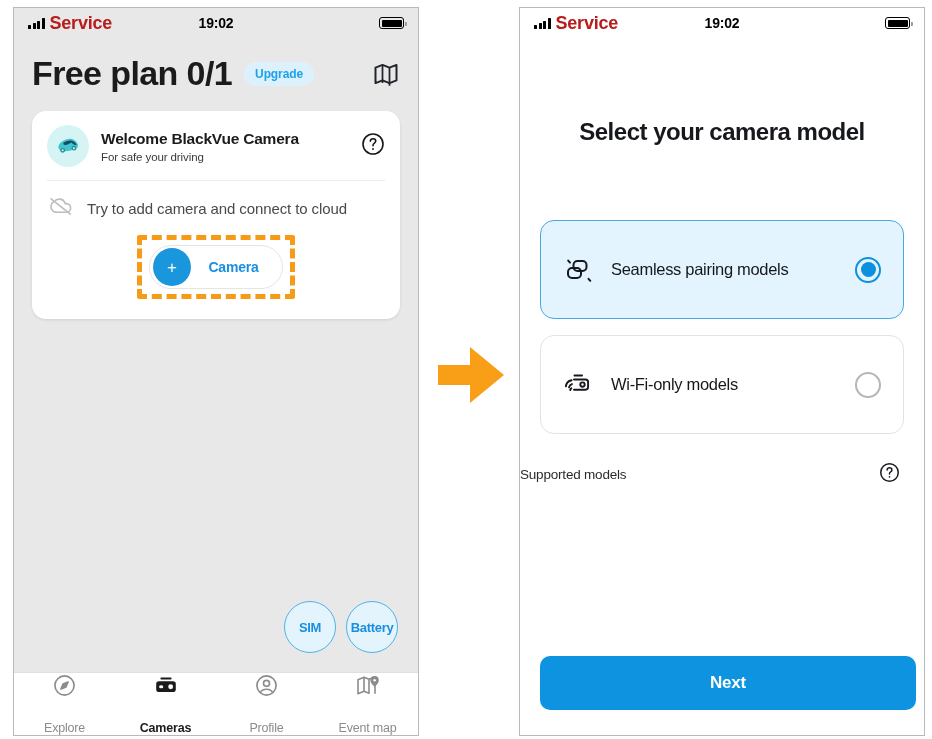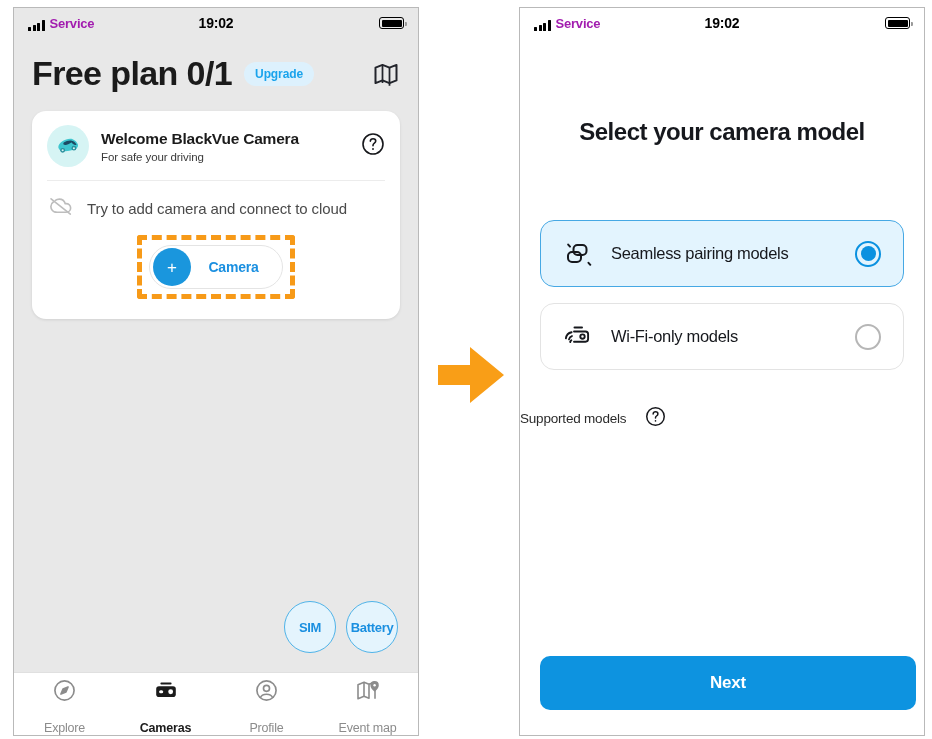--- a/index.html
+++ b/index.html
@@ -30,25 +30,25 @@
   .statusbar {
     position: relative;
     height: 30px;
     display: flex;
     align-items: center;
     padding: 0 14px 0 14px;
     box-sizing: border-box;
   }
   .sb-left {
     display: flex;
-    align-items: flex-end;
+    align-items: center;
     gap: 5px;
-    font-size: 13px;
-    font-weight: bold;
-    color: #a21caf;
+    font-size: 18px;
+    font-weight: bold;
+    color: #b91c1c;
     letter-spacing: -0.2px;
   }
   .sig {
     display: flex;
     align-items: flex-end;
     gap: 1.5px;
     height: 11px;
   }
   .sig i { display:block; width: 3px; background: #000; border-radius: 0.5px; }
   .sig i:nth-child(1){ height: 4px; }
@@ -219,21 +219,21 @@
     height: 62px;
     background: #fff;
     border-top: 1px solid #e0e0e0;
     display: flex;
   }
   .tab {
     flex: 1 1 0;
     display: flex;
     flex-direction: column;
     align-items: center;
-    justify-content: flex-end;
+    justify-content: space-between;
     gap: 15px;
     color: #8c8c8c;
     font-size: 12.5px;
     letter-spacing: -0.2px;
   }
   .tab.active { color: #1b1b1b; font-weight: bold; }
 
   
   .navbar {
     display: flex;
@@ -250,21 +250,21 @@
   .page-heading {
     text-align: center;
     font-size: 24px;
     font-weight: bold;
     color: #16181d;
     letter-spacing: -0.5px;
     margin-top: 80px;
   }
   .options { margin-top: 74px; padding: 0 20px; }
   .option {
-    height: 67px;
+    height: 99px;
     box-sizing: border-box;
     border-radius: 14px;
     display: flex;
     align-items: center;
     padding: 0 22px 0 22px;
     background: #fff;
     border: 1px solid #e3e3e3;
   }
   .option.selected {
     background: #e3f4fe;
@@ -290,25 +290,25 @@
     border: 2.5px solid #0b91e0;
     display:flex; align-items:center; justify-content:center;
   }
   .radio.on::after {
     content:"";
     width: 15px; height: 15px;
     border-radius: 50%;
     background: #0b91e0;
   }
   .supported-row {
-    margin-top: 36px;
+    margin-top: 28px;
     padding-right: 24px;
     display: flex;
     align-items: center;
-    justify-content: flex-start;
+    justify-content: space-between;
     gap: 19px;
   }
   .supported-text {
     font-size: 13.5px;
     color: #2b2b2b;
     letter-spacing: -0.2px;
   }
   .next-btn {
     position: absolute;
     left: 20px; right: 8px;

